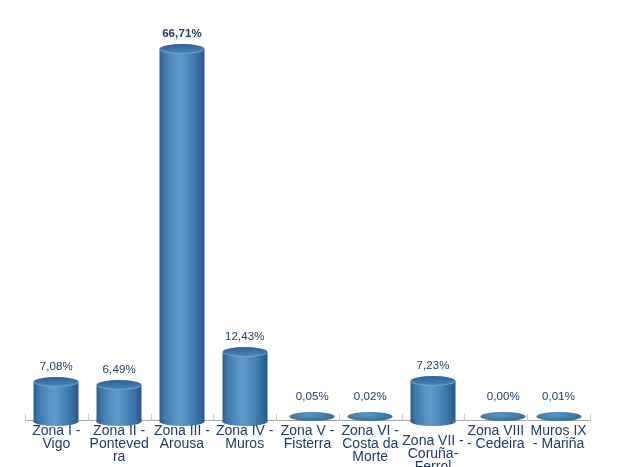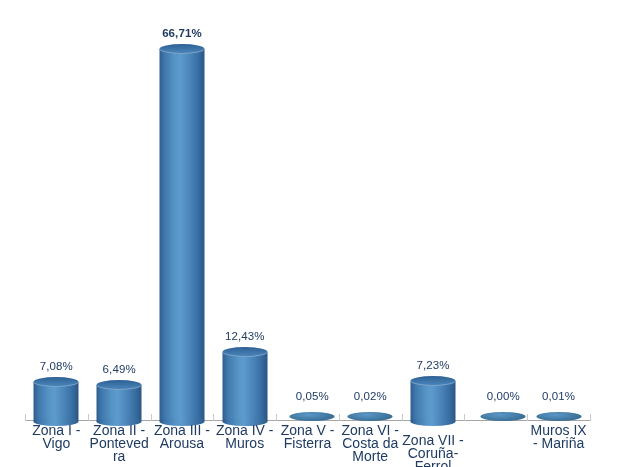--- a/index.html
+++ b/index.html
@@ -244,16 +244,17 @@
   </div>
 
   <div class="cat-labels" id="cat-labels">
       <div class="cat-label" style="left: 25px; width: 62.7778px;">Zona I - Vigo</div>
       <div class="cat-label" style="left: 87.7778px; width: 62.7778px;">Zona II - Pontevedra</div>
       <div class="cat-label" style="left: 150.556px; width: 62.7778px;">Zona III - Arousa</div>
       <div class="cat-label" style="left: 213.333px; width: 62.7778px;">Zona IV - Muros</div>
       <div class="cat-label" style="left: 276.111px; width: 62.7778px;">Zona V - Fisterra</div>
       <div class="cat-label" style="left: 338.889px; width: 62.7778px; text-align: center;">Zona VI - Costa da Morte</div>
       <div class="cat-label" style="left: 401.667px; width: 62.7778px; margin-top: 10px;">Zona VII - Coruña-Ferrol</div>
+      <div class="cat-label" style="left: 464.444px; width: 62.7778px;">Zona VIII - Cedeira</div>
       <div class="cat-label" style="left: 527.222px; width: 62.7778px;">Muros IX - Mariña</div>
     </div>
 
 </div>
 
 </body></html>

